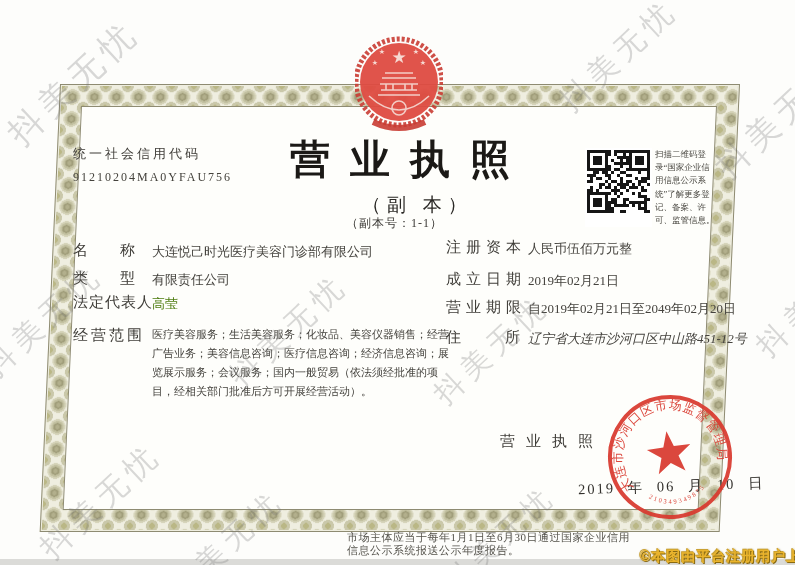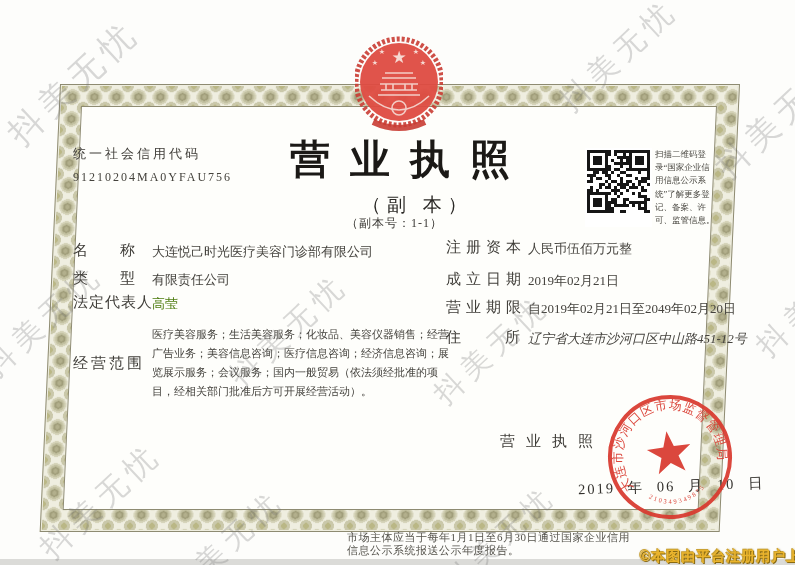--- a/index.html
+++ b/index.html
@@ -17,21 +17,21 @@
     background-size:22px 22px,22px 22px;
     background-position:0 0,11px 11px;}
   .frame-inner{position:absolute;inset:21px;background:#fefefb;border:1px solid #8e8b72;}
 
   .abs{position:absolute;}
   .z3{z-index:3;}
 
   
   .lbl{font-size:15px;color:#3f3d38;}
   .l2{letter-spacing:32px;}
-  .l4{letter-spacing:3px;margin-top:28px;}
+  .l4{letter-spacing:3px;}
   .l5{letter-spacing:1px;}
   .r4{letter-spacing:5px;}
   .r2{letter-spacing:44px;}
   .val{font-size:13px;color:#45433e;}
 
   .credit-label{font-size:13px;letter-spacing:3px;color:#3f3d38;}
   .credit-code{font-size:12px;letter-spacing:2px;color:#44423c;margin-top:7px;}
 
   .title{font-size:40px;font-weight:bold;letter-spacing:20px;color:#1b1916;white-space:nowrap;}
   .subtitle{font-size:19px;letter-spacing:6px;color:#2a2825;}

